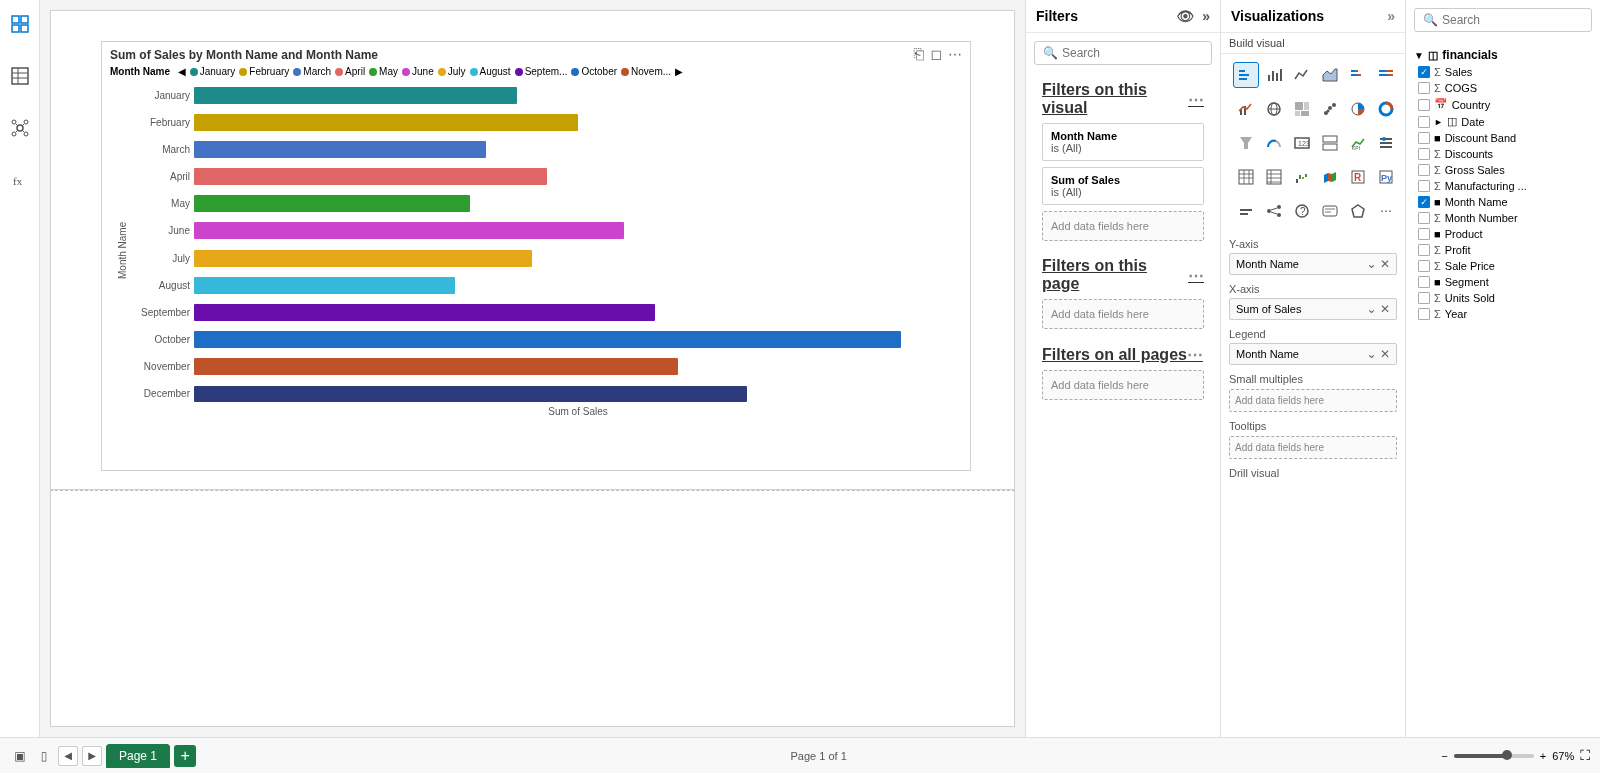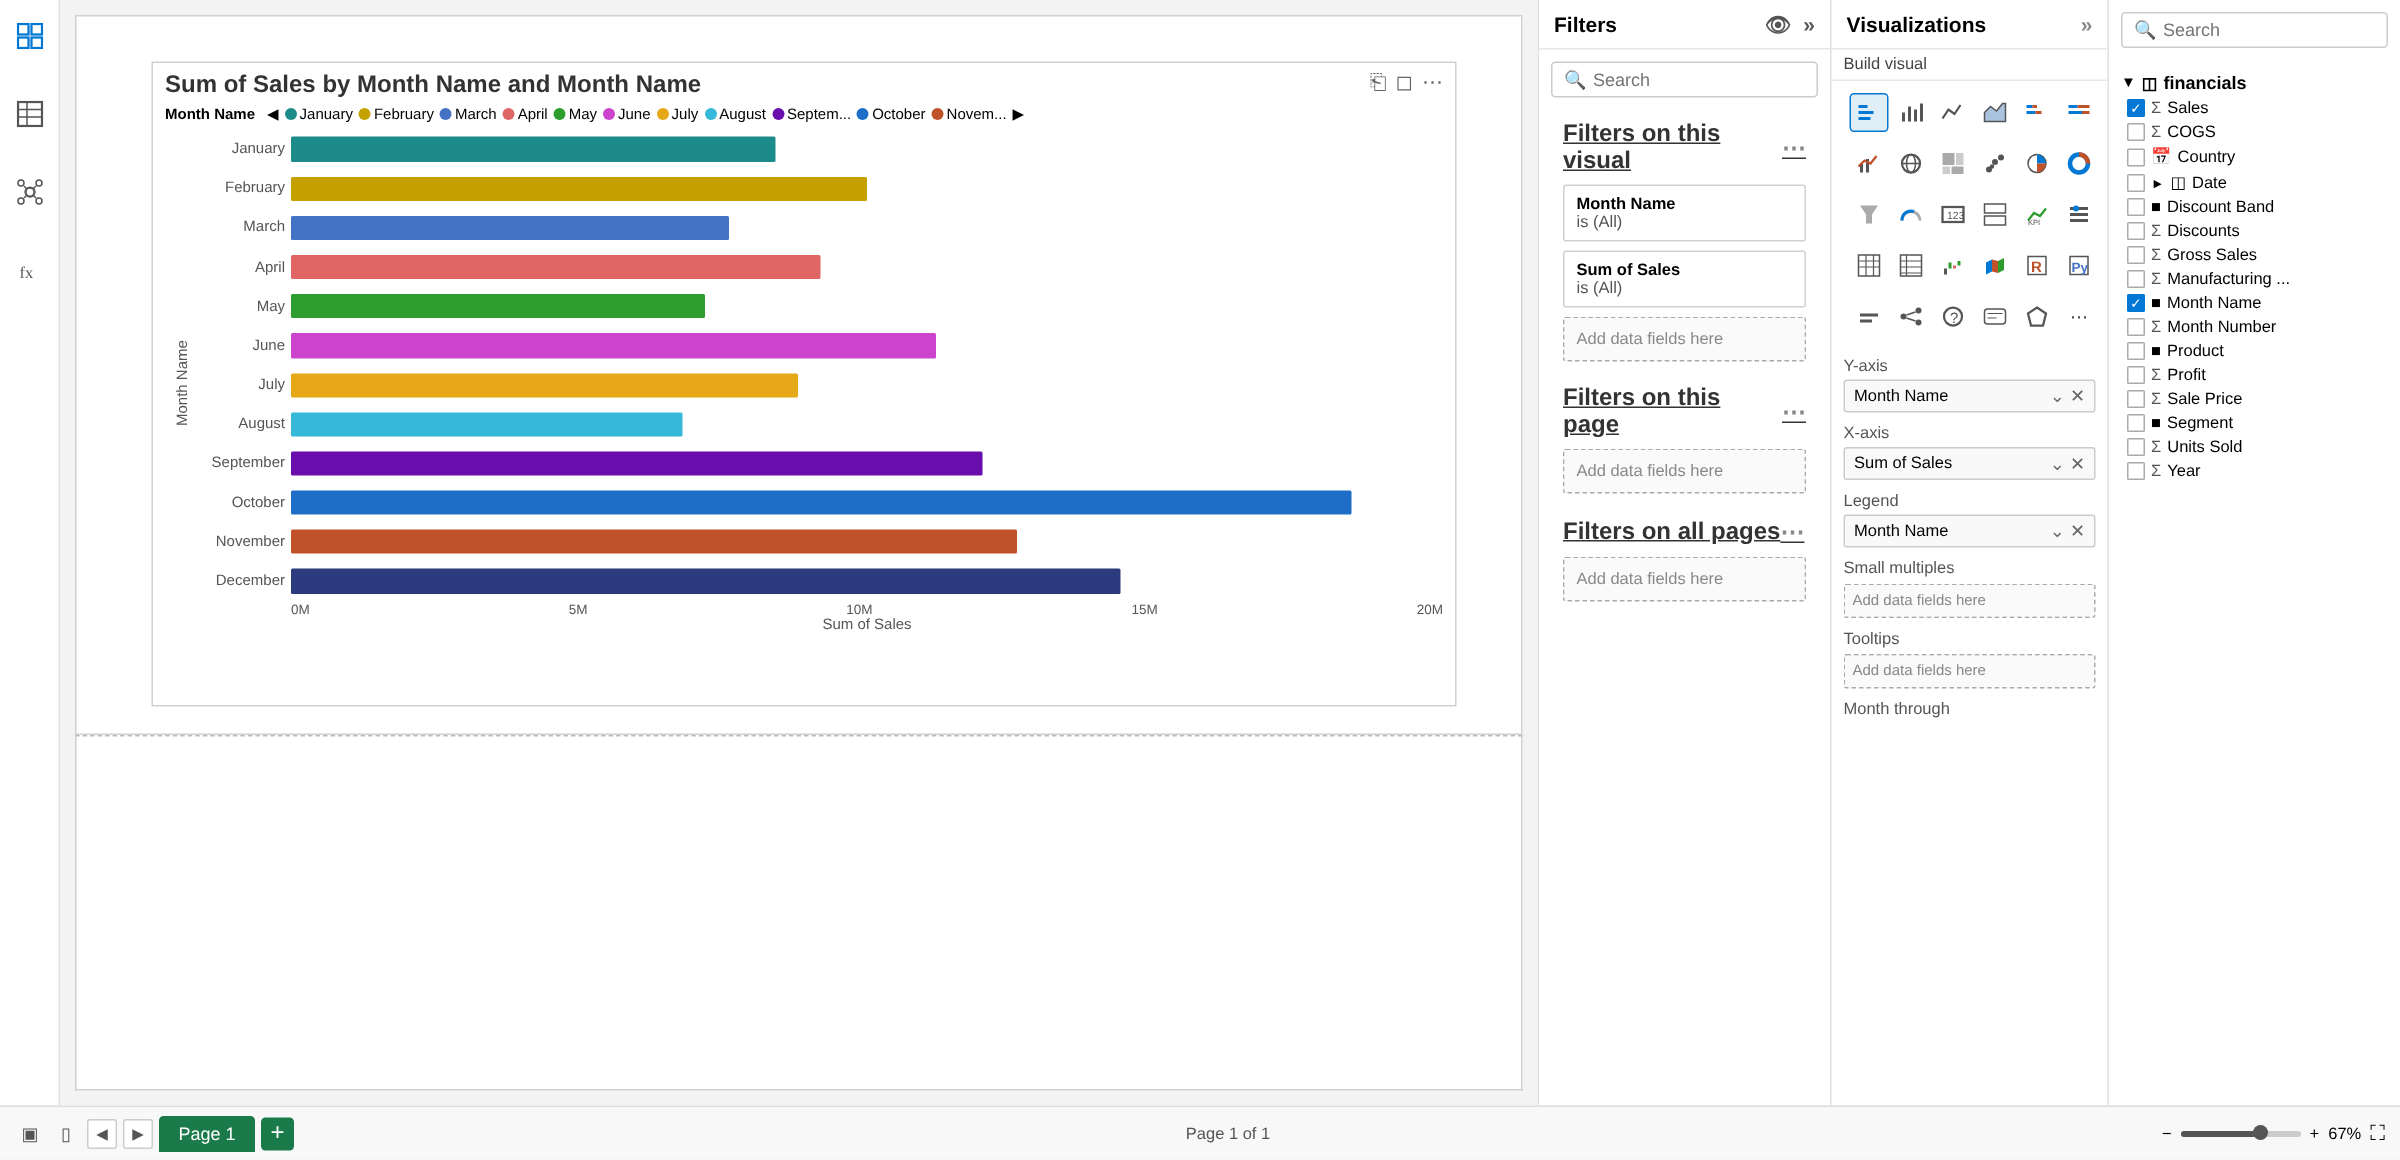--- a/index.html
+++ b/index.html
@@ -66,21 +66,21 @@
     .chart-visual {
       position: absolute;
       top: 30px;
       left: 50px;
       width: 870px;
       height: 430px;
       border: 1px solid #d0d0d0;
       background: #fff;
     }
     .chart-title {
-      font-size: 16px;
+      font-size: 12px;
       font-weight: 600;
       color: #333;
       padding: 6px 8px 2px 8px;
     }
     .chart-toolbar {
       position: absolute;
       top: 4px;
       right: 8px;
       display: flex;
       gap: 6px;
@@ -594,27 +594,20 @@
                     </div>
                 </div>
                 <div class="bar-row">
                   <div class="bar-row-label">December</div>
                   <div class="bar-track">
                       <div class="bar-fill" style="width:72%;background:#2c3a7e;"></div>
                     </div>
                 </div>
               </div>
 
-              <div class="x-axis">
-                <span>0M</span>
-                <span>5M</span>
-                <span>10M</span>
-                <span>15M</span>
-                <span>20M</span>
-              </div>
               <div class="x-axis-title">Sum of Sales</div>
             </div>
           </div>
         </div>
       </div>
       <div class="report-page-lower"></div>
     </div>
   </div>
 
   <div class="filters-panel">
@@ -922,21 +915,21 @@
       </div>
       <div class="field-well-section">
         <div class="field-well-label">Small multiples</div>
         <div class="add-fields-box" style="font-size:10px;padding:5px;">Add data fields here</div>
       </div>
       <div class="field-well-section">
         <div class="field-well-label">Tooltips</div>
         <div class="add-fields-box" style="font-size:10px;padding:5px;">Add data fields here</div>
       </div>
       <div class="field-well-section">
-        <div class="field-well-label">Month through</div>
+        <div class="field-well-label">Drill visual</div>
       </div>
     </div>
   </div>
 
   <div class="data-panel">
     <div class="data-search">
       <span style="color:#888;font-size:12px;">🔍</span>
       <input type="text" style="border: none; outline: none; font-size: 12px; width: 100%;" placeholder="Search">
     </div>
     <div class="data-tree">

